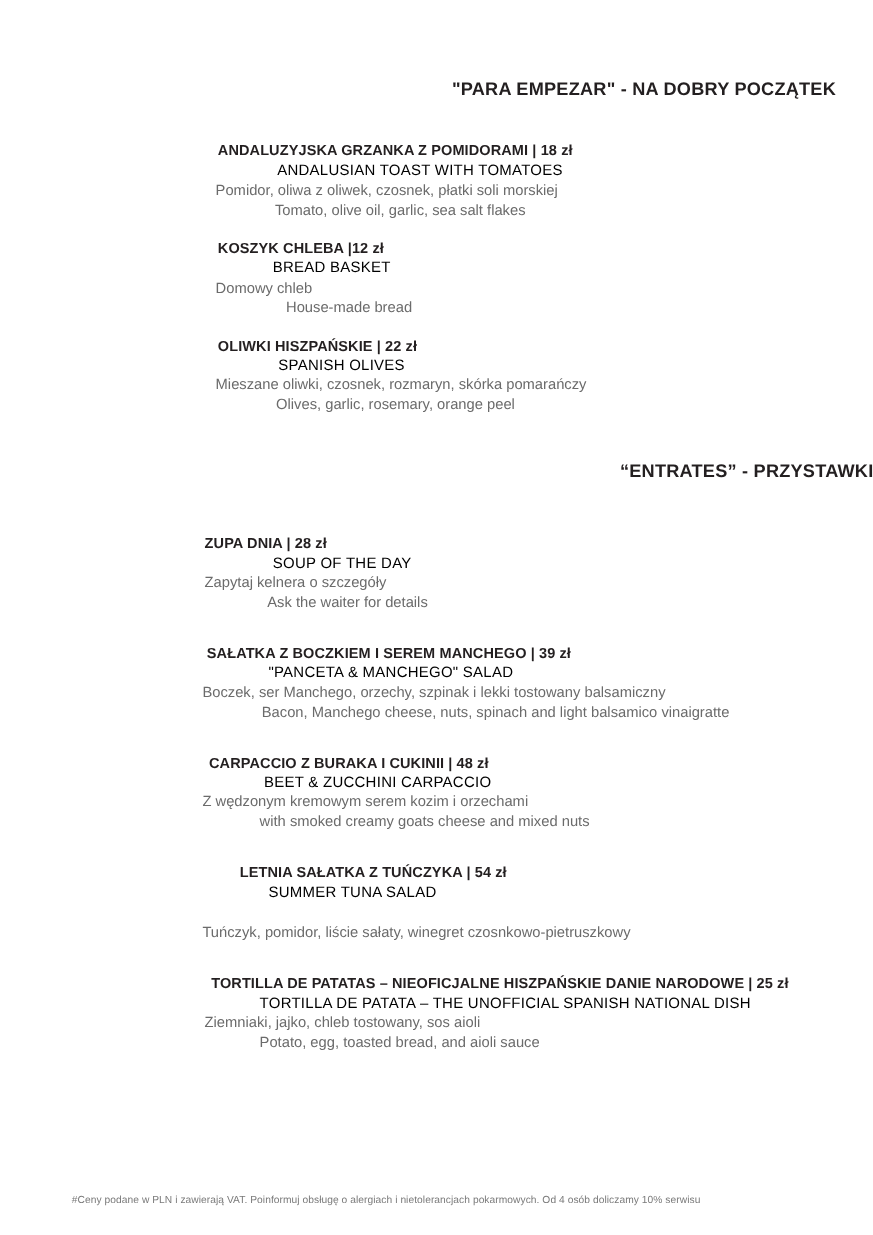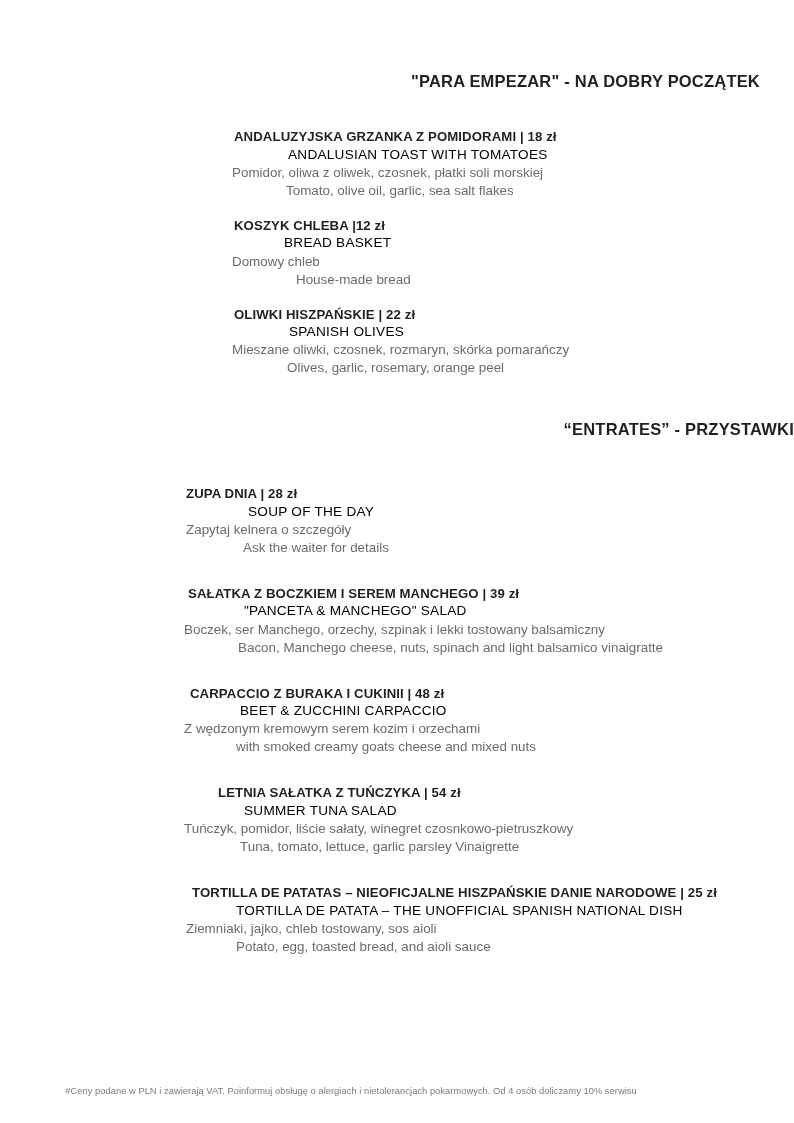--- a/index.html
+++ b/index.html
@@ -70,23 +70,22 @@
     font-size: 13.4px;
     color: #6b6b6b;
     line-height: 1.34;
     white-space: nowrap;
   }
 
   
   #section-0-items {
     position: absolute;
     top: 128px;
-    left: 0;
+    left: 12px;
     width: 692px;
-    padding-left: 48px;
   }
   #section-0-items .menu-item { margin-bottom: 17px; }
   #section-0-items .item-title   { margin-left: 186px; }
   #section-0-items .item-title-en{ margin-left: 240px; }
   #section-0-items .item-desc-pl { margin-left: 184px; }
   #section-0-items .item-desc-en { margin-left: 238px; }
 
   
   #section-0-item-1 .item-title-en { margin-left: 236px; }
   #section-0-item-1 .item-desc-en  { margin-left: 248px; }
@@ -117,21 +116,21 @@
   #section-1-item-1 .item-desc-pl { margin-left: 184px; }
   #section-1-item-1 .item-desc-en { margin-left: 238px; }
 
   #section-1-item-2 .item-title   { margin-left: 190px; }
   #section-1-item-2 .item-title-en{ margin-left: 240px; }
   #section-1-item-2 .item-desc-pl { margin-left: 184px; }
   #section-1-item-2 .item-desc-en { margin-left: 236px; }
 
   #section-1-item-3 .item-title   { margin-left: 186px; padding-left: 32px; }
   #section-1-item-3 .item-title-en{ margin-left: 244px; }
-  #section-1-item-3 .item-desc-pl { margin-left: 184px; }
+  #section-1-item-3 .item-desc-pl { margin-left: 184px; margin-top: 19px; }
   #section-1-item-3 .item-desc-en { margin-left: 240px; }
 
   #section-1-item-4 .item-title   { margin-left: 192px; }
   #section-1-item-4 .item-title-en{ margin-left: 236px; }
   #section-1-item-4 .item-desc-pl { margin-left: 186px; }
   #section-1-item-4 .item-desc-en { margin-left: 236px; }
 
   #section-1-item-4 { margin-top: 12px; }
 
   
@@ -193,21 +192,20 @@
     <li class="menu-item" id="section-1-item-2">
       <div class="item-title">CARPACCIO Z BURAKA I CUKINII | 48 zł</div>
       <div class="item-title-en">BEET &amp; ZUCCHINI CARPACCIO</div>
       <div class="item-desc-pl">Z wędzonym kremowym serem kozim i orzechami</div>
       <div class="item-desc-en">with smoked creamy goats cheese and mixed nuts</div>
     </li>
     <li class="menu-item" id="section-1-item-3">
       <div class="item-title">LETNIA SAŁATKA Z TUŃCZYKA | 54 zł</div>
       <div class="item-title-en">SUMMER TUNA SALAD</div>
       <div class="item-desc-pl">Tuńczyk, pomidor, liście sałaty, winegret czosnkowo-pietruszkowy</div>
-      <div class="item-desc-en">Tuna, tomato, lettuce, garlic parsley Vinaigrette</div>
     </li>
     <li class="menu-item" id="section-1-item-4">
       <div class="item-title">TORTILLA DE PATATAS – NIEOFICJALNE HISZPAŃSKIE DANIE NARODOWE | 25 zł</div>
       <div class="item-title-en">TORTILLA DE PATATA – THE UNOFFICIAL SPANISH NATIONAL DISH</div>
       <div class="item-desc-pl">Ziemniaki, jajko, chleb tostowany, sos aioli</div>
       <div class="item-desc-en">Potato, egg, toasted bread, and aioli sauce</div>
     </li>
   </ul>
 
   <div class="footer-note">#Ceny podane w PLN i zawierają VAT. Poinformuj obsługę o alergiach i nietolerancjach pokarmowych. Od 4 osób doliczamy 10% serwisu</div>

